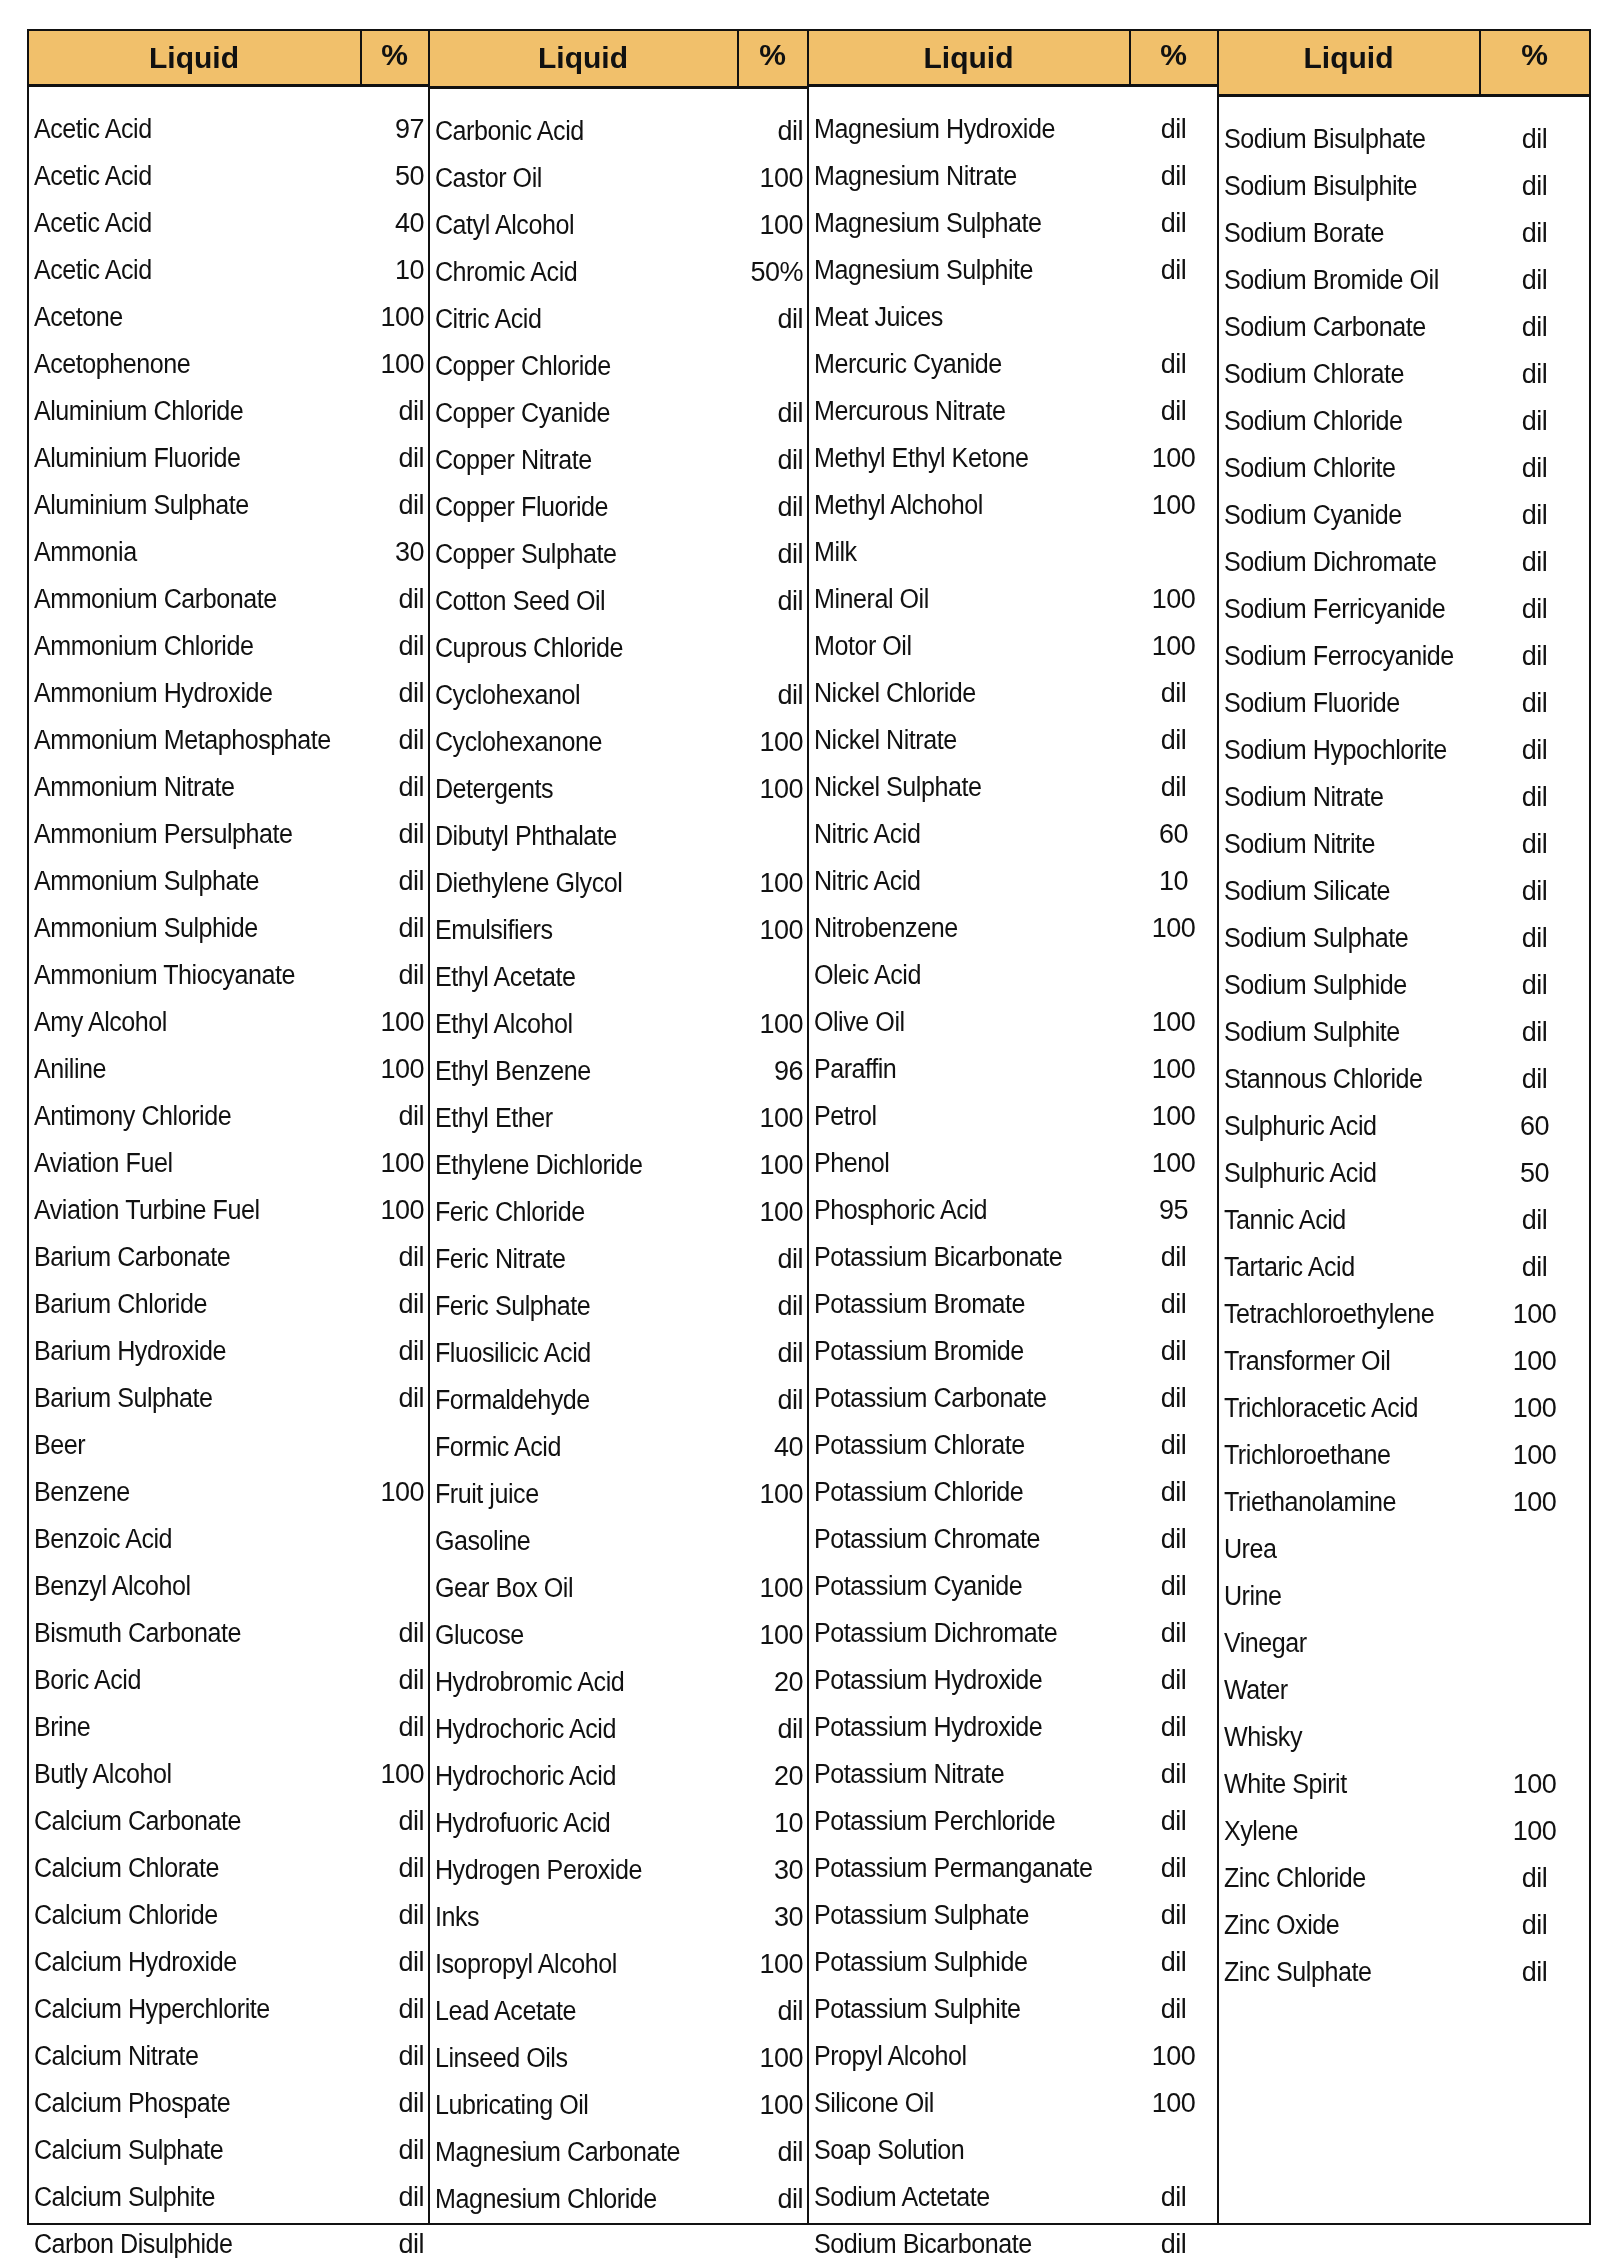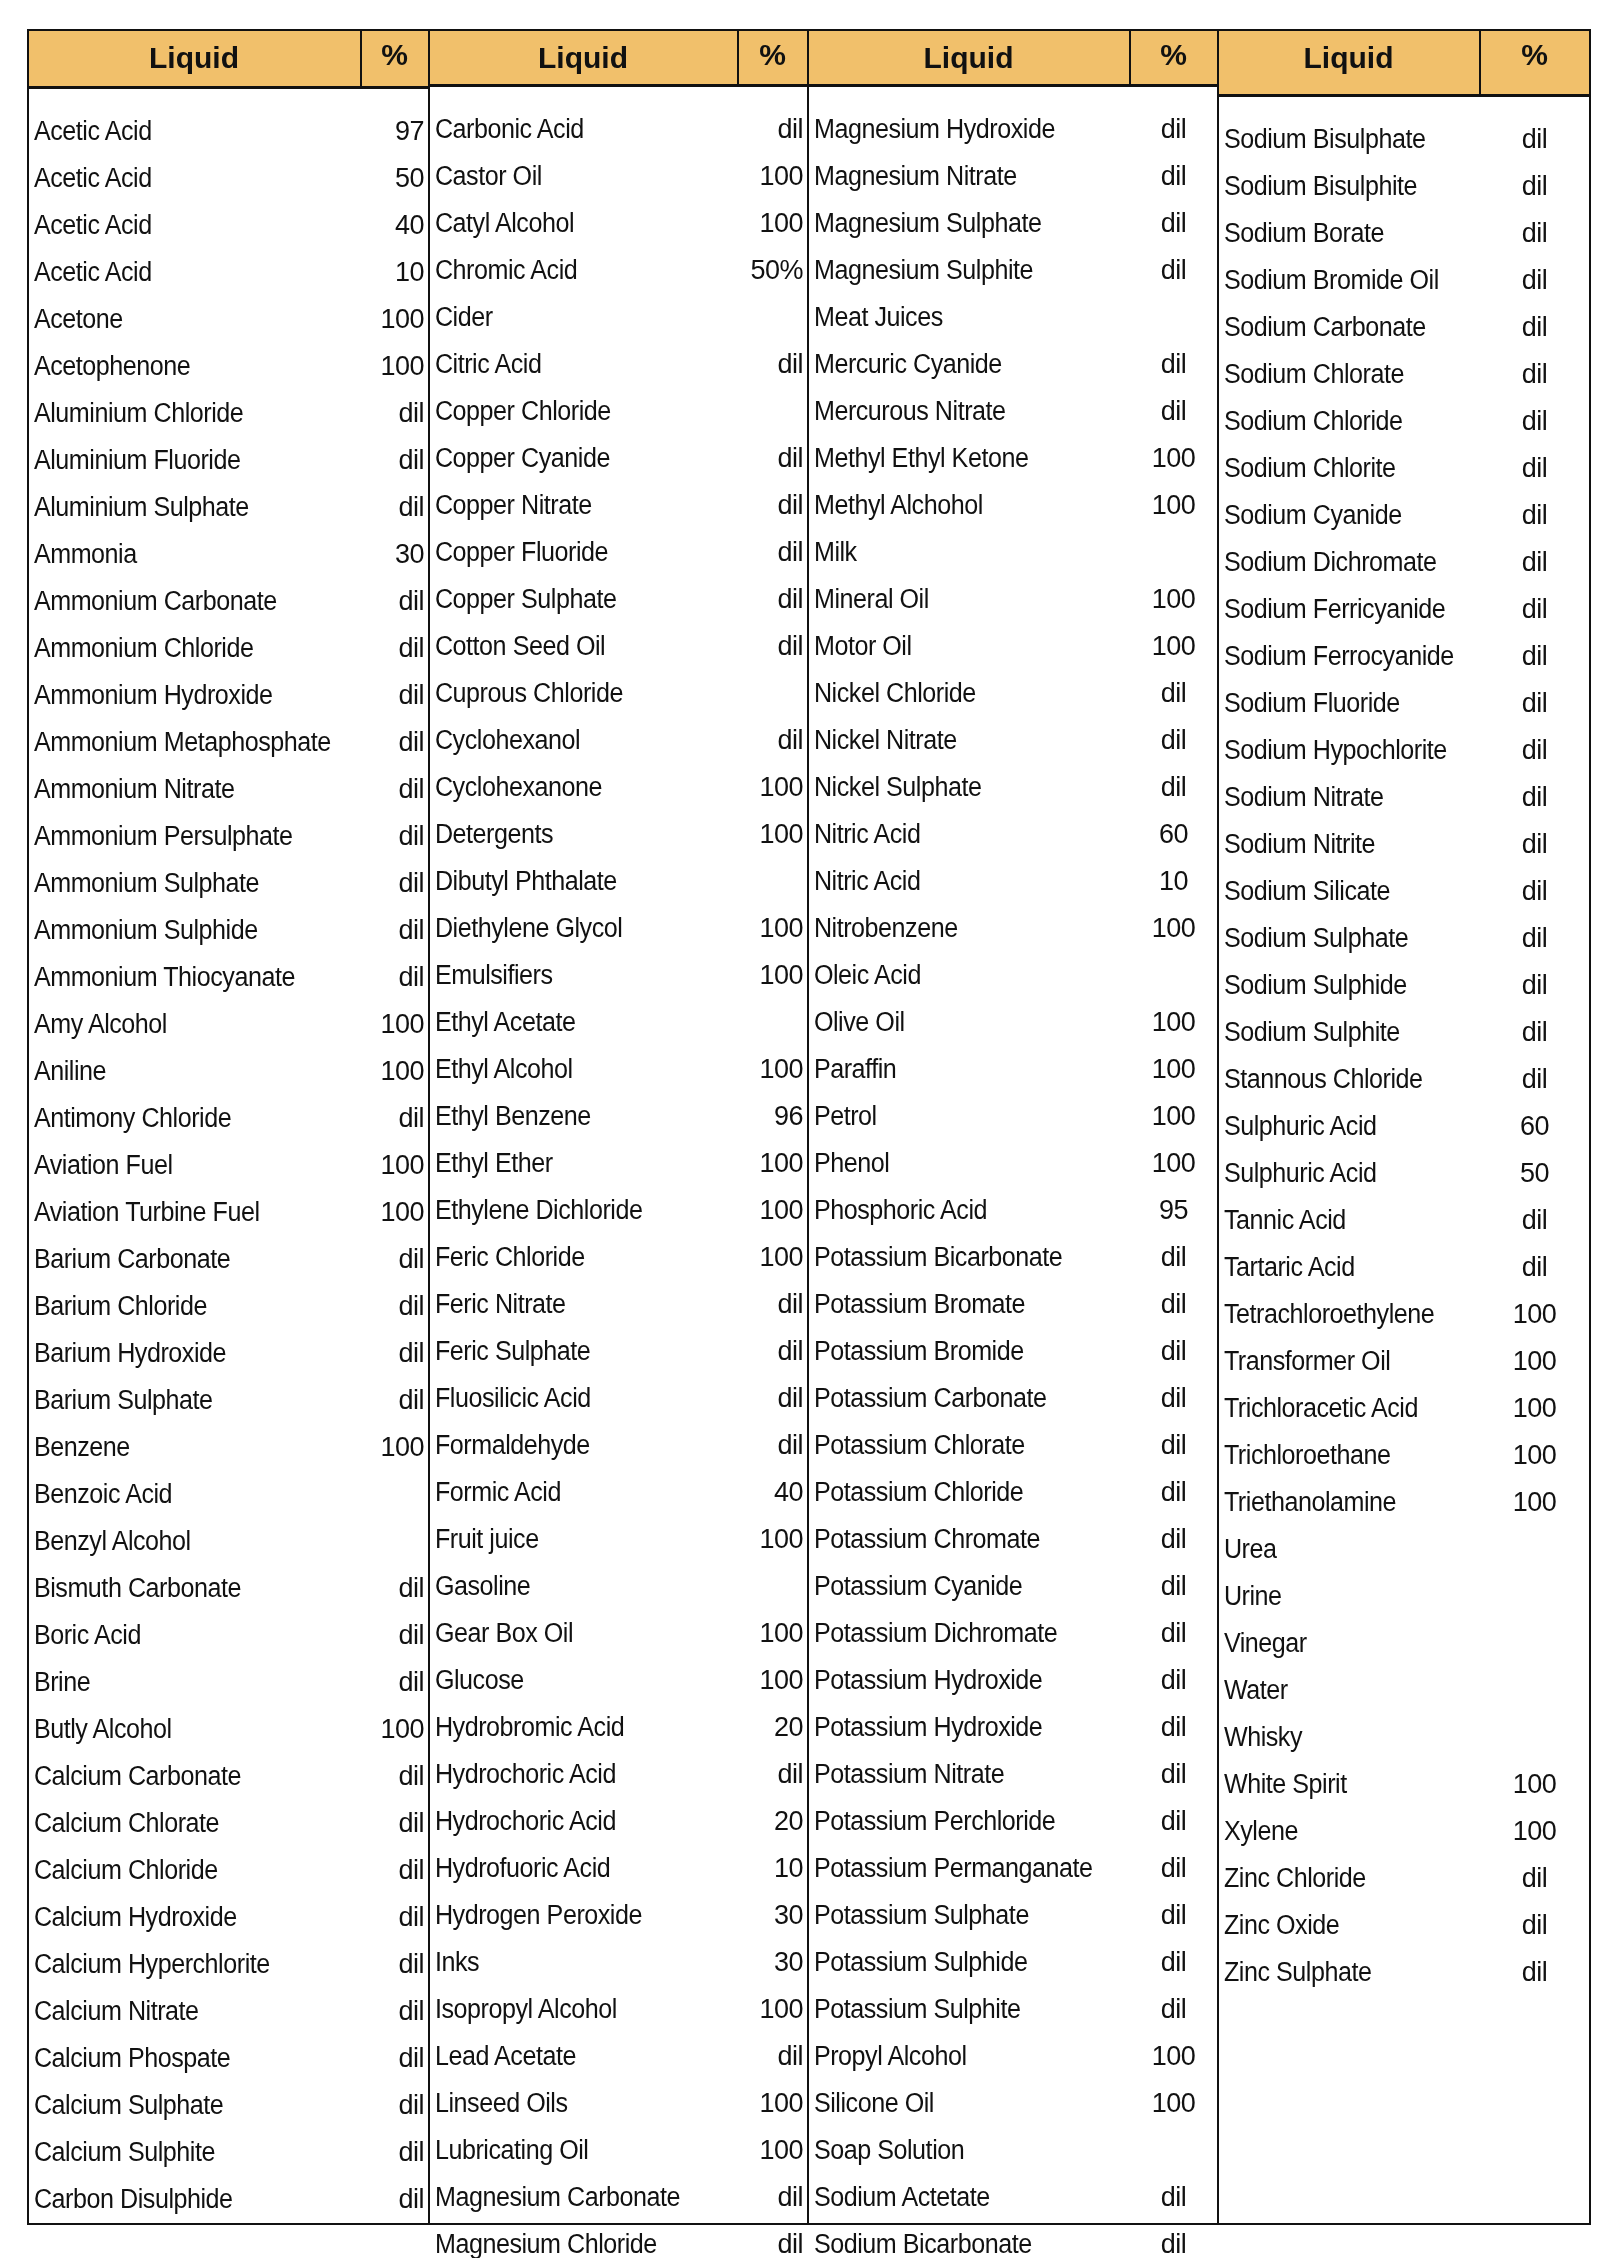--- a/index.html
+++ b/index.html
@@ -143,20 +143,24 @@
         </div>
         <div class="row">
           <div class="nm">Barium Hydroxide</div>
           <div class="pc">dil</div>
         </div>
         <div class="row">
           <div class="nm">Barium Sulphate</div>
           <div class="pc">dil</div>
         </div>
         <div class="row">
+          <div class="nm">Beer</div>
+          <div class="pc"></div>
+        </div>
+        <div class="row">
           <div class="nm">Benzene</div>
           <div class="pc">100</div>
         </div>
         <div class="row">
           <div class="nm">Benzoic Acid</div>
           <div class="pc"></div>
         </div>
         <div class="row">
           <div class="nm">Benzyl Alcohol</div>
           <div class="pc"></div>
@@ -235,24 +239,20 @@
         </div>
         <div class="row">
           <div class="nm">Catyl Alcohol</div>
           <div class="pc">100</div>
         </div>
         <div class="row">
           <div class="nm">Chromic Acid</div>
           <div class="pc">50%</div>
         </div>
         <div class="row">
-          <div class="nm">Cider</div>
-          <div class="pc"></div>
-        </div>
-        <div class="row">
           <div class="nm">Citric Acid</div>
           <div class="pc">dil</div>
         </div>
         <div class="row">
           <div class="nm">Copper Chloride</div>
           <div class="pc"></div>
         </div>
         <div class="row">
           <div class="nm">Copper Cyanide</div>
           <div class="pc">dil</div>

